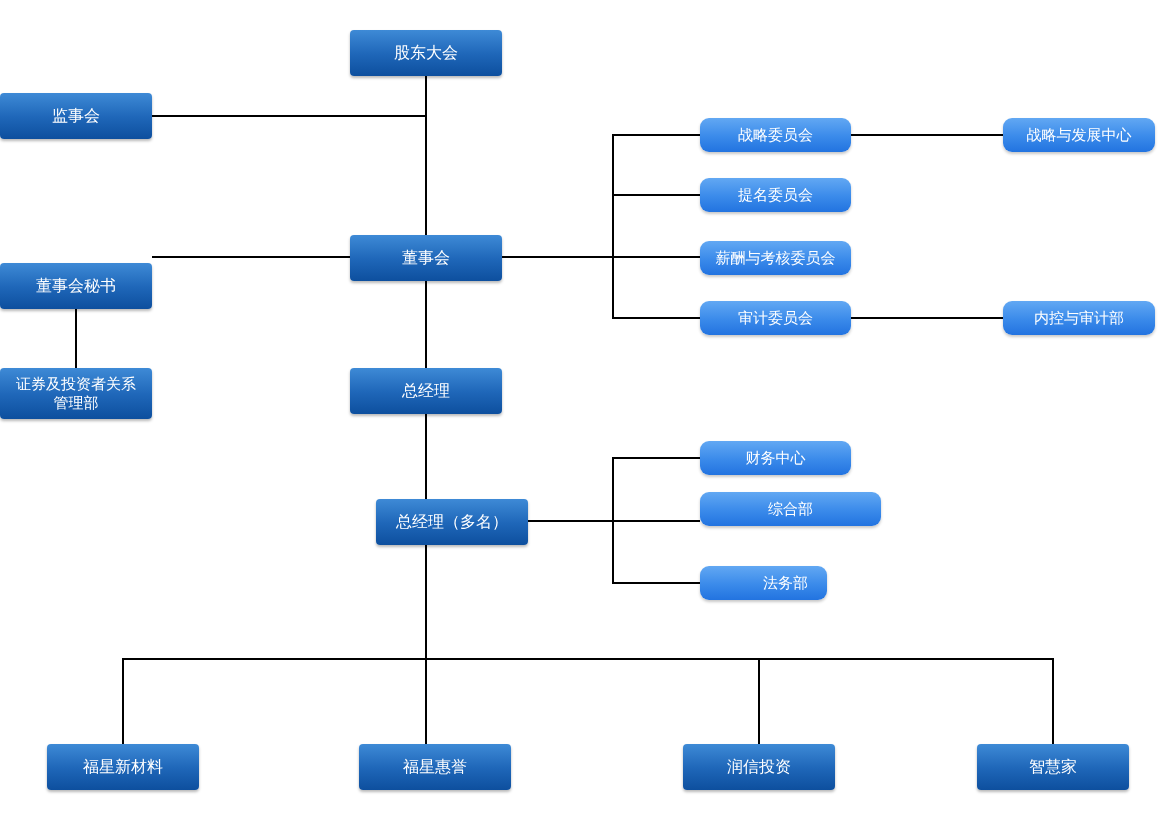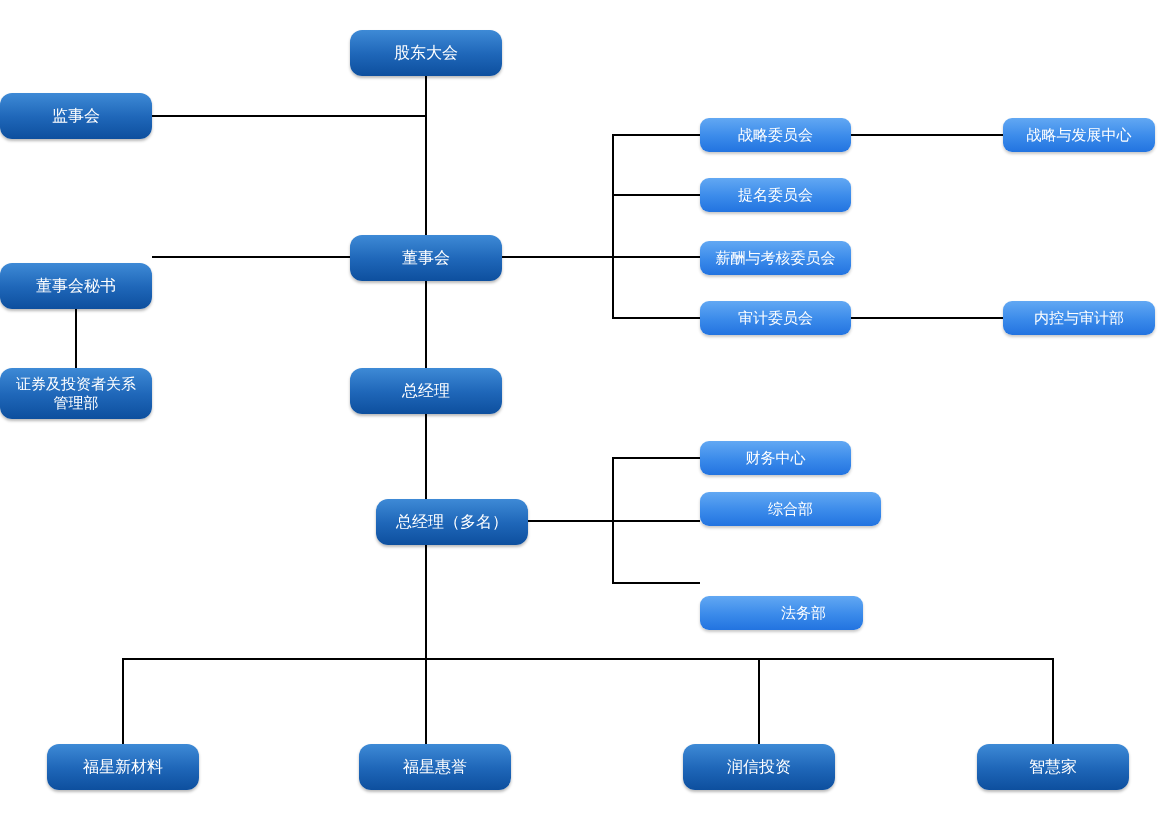--- a/index.html
+++ b/index.html
@@ -19,21 +19,21 @@
     display:flex;align-items:center;justify-content:center;
     color:#ffffff;
     text-align:center;
     white-space:pre-line;
     line-height:1.25;
     box-sizing:border-box;
     user-select:none;
   }
   .node.dark{
     background:linear-gradient(180deg,#3e8ad6 0%,#1f67b9 52%,#0d4f9e 100%);
-    border-radius:12px;
+    border-radius:4px;
     font-size:16px;
     box-shadow:0 2px 3px rgba(0,0,0,0.28);
   }
   .node.light{
     background:linear-gradient(180deg,#62a8f3 0%,#3a8aea 55%,#2273e0 100%);
     border-radius:9px;
     font-size:15px;
     box-shadow:0 2px 3px rgba(0,0,0,0.22);
   }
   .node.small-text{font-size:15px;padding:0 10px;}
@@ -84,15 +84,15 @@
   <div class="node dark" style="left:977px;top:744px;width:152px;height:46px;">智慧家</div>
 
   <div class="node light" style="left:700px;top:118px;width:151px;height:34px;">战略委员会</div>
   <div class="node light" style="left:700px;top:178px;width:151px;height:34px;">提名委员会</div>
   <div class="node light" style="left:700px;top:241px;width:151px;height:34px;">薪酬与考核委员会</div>
   <div class="node light" style="left:700px;top:301px;width:151px;height:34px;">审计委员会</div>
   <div class="node light" style="left:1003px;top:118px;width:152px;height:34px;">战略与发展中心</div>
   <div class="node light" style="left:1003px;top:301px;width:152px;height:34px;">内控与审计部</div>
   <div class="node light" style="left:700px;top:441px;width:151px;height:34px;">财务中心</div>
   <div class="node light" style="left:700px;top:492px;width:181px;height:34px;">综合部</div>
-  <div class="node light" style="left:700px;top:596px;width:163px;height:34px;padding-left:44px;">法务部</div>
+  <div class="node light" style="left:700px;top:566px;width:127px;height:34px;padding-left:44px;">法务部</div>
 
 </div>
 
 </body></html>

